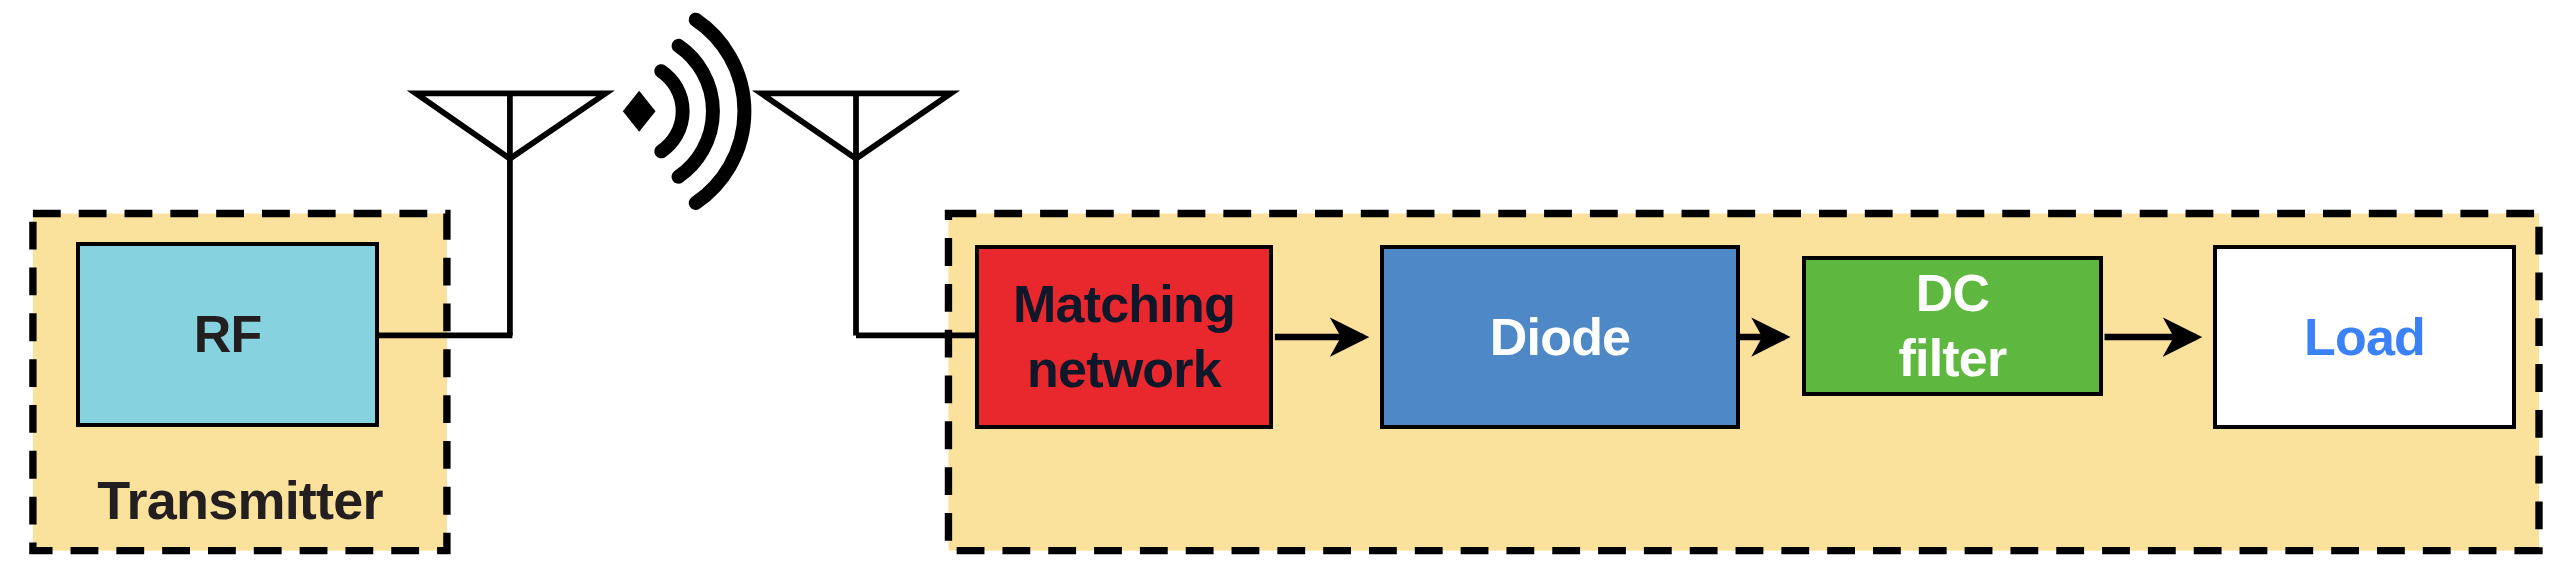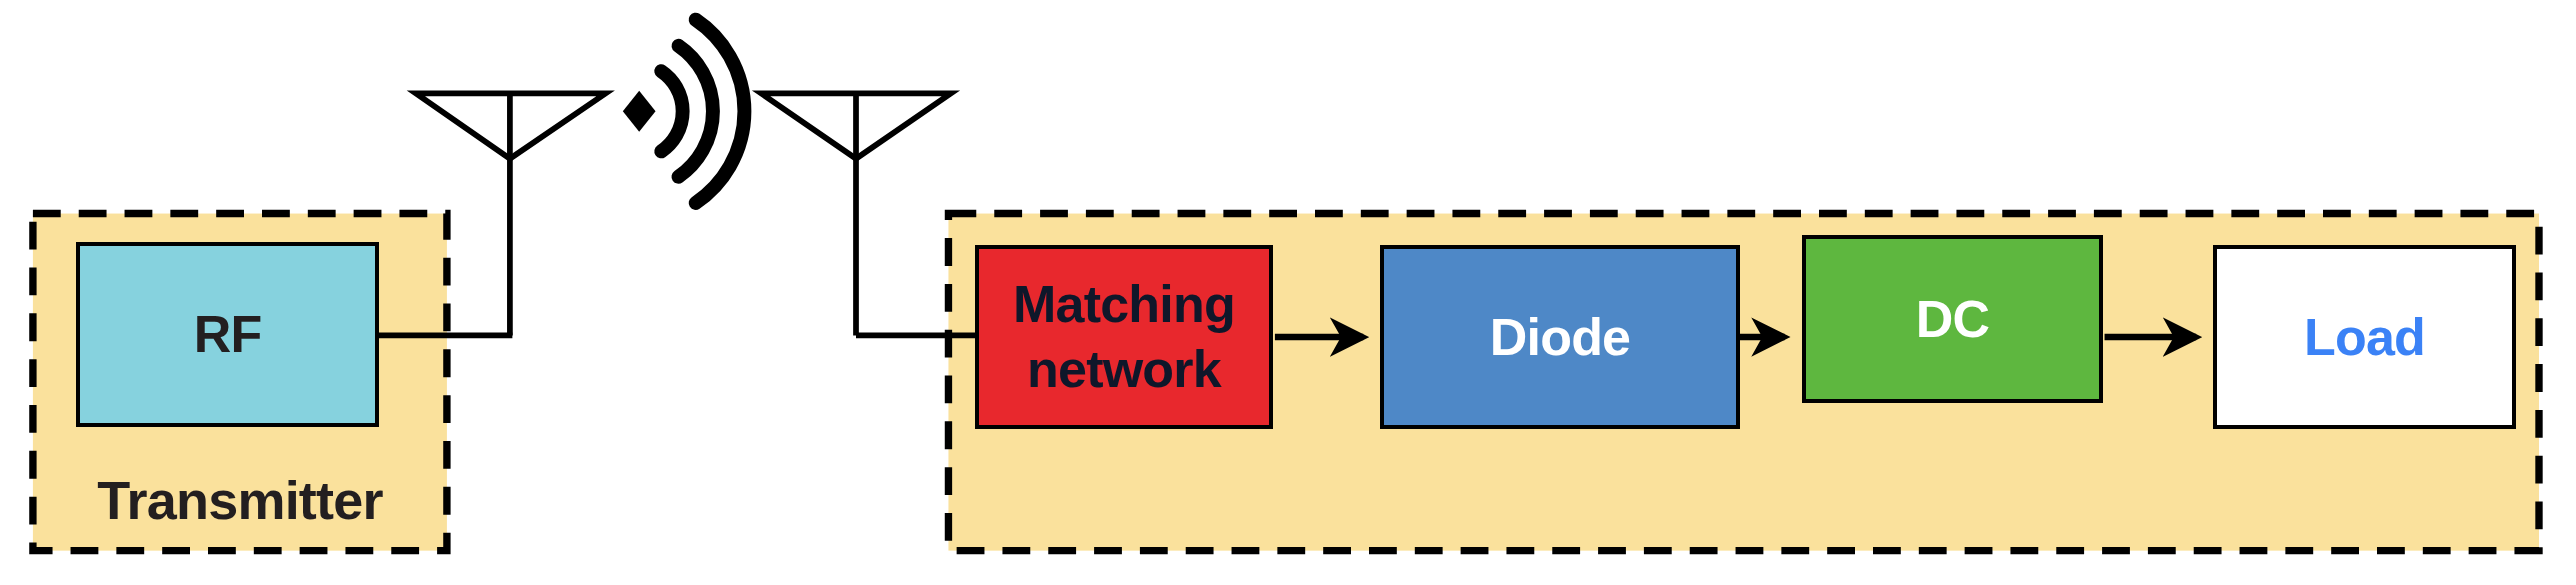--- a/index.html
+++ b/index.html
@@ -104,22 +104,23 @@
 
   <div class="block" style="left: 975px; top: 245px; width: 298px; height: 184px; background-color: rgb(232, 40, 45); color: #0f172a;">
     <div>Matching</div>
     <div>network</div>
   </div>
 
   <div class="block" style="left: 1380px; top: 245px; width: 360px; height: 184px; background-color: rgb(78, 136, 199); color: #ffffff;">
     <div>Diode</div>
   </div>
 
-  <div class="block" style="left: 1802px; top: 235px; width: 301px; height: 168px; background-color: rgb(94, 183, 63); color: rgb(255, 255, 255);">
+  <div class="block" style="left: 1802px; top: 256px; width: 301px; height: 140px; background-color: rgb(94, 183, 63); color: rgb(255, 255, 255);">
     <div>DC</div>
+    <div>filter</div>
   </div>
 
   <div class="block" style="left: 2213px; top: 245px; width: 303px; height: 184px; background-color: rgb(255, 255, 255); color: #3b82f6;">
     <div>Load</div>
     <div></div>
   </div>
 
 
 </div>
 

